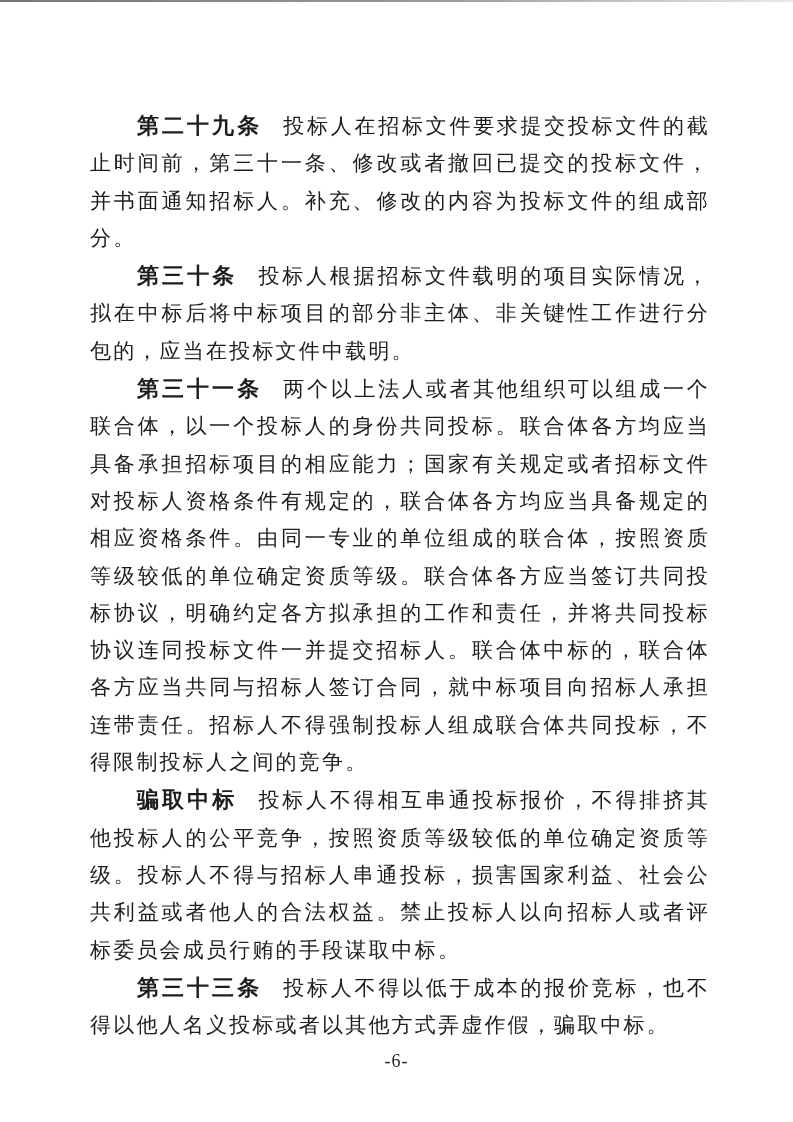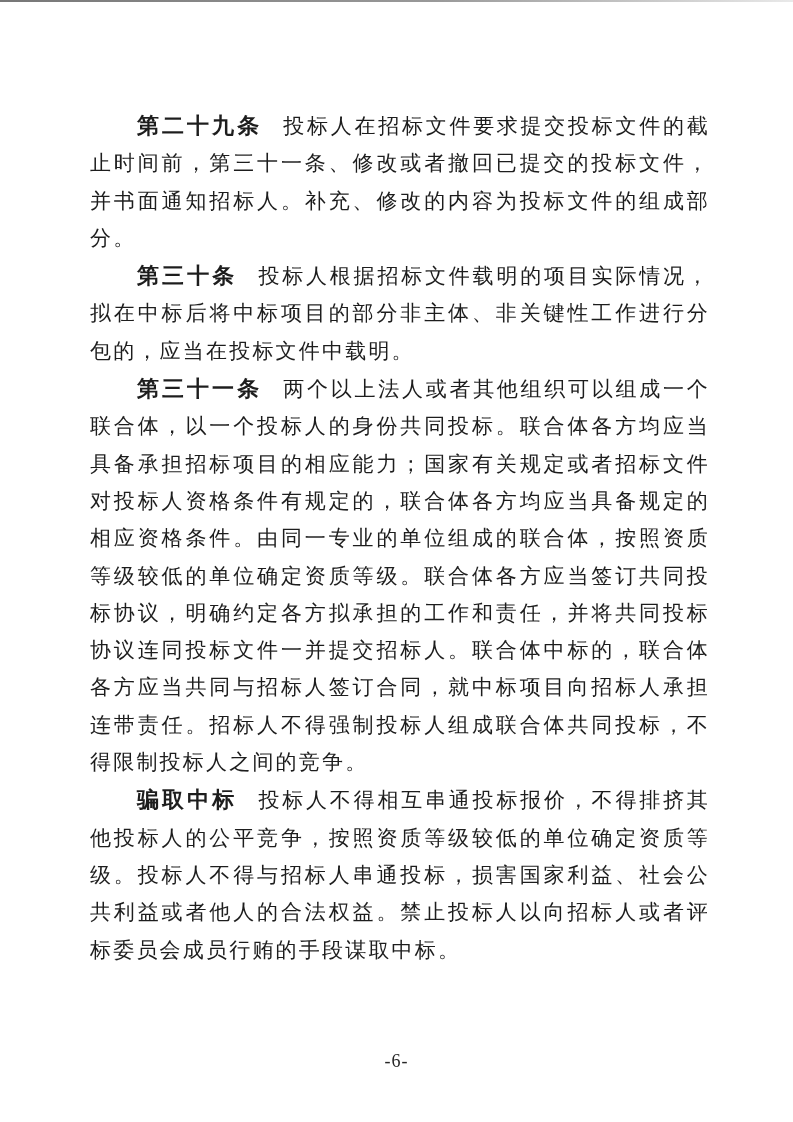--- a/index.html
+++ b/index.html
@@ -74,18 +74,19 @@
   <div class="content">
 
     <p class="para"><span class="art">第二十九条</span><span>投标人在招标文件要求提交投标文件的截止时间前，第三十一条、修改或者撤回已提交的投标文件，并书面通知招标人。补充、修改的内容为投标文件的组成部分。</span></p>
 
     <p class="para"><span class="art">第三十条</span><span>投标人根据招标文件载明的项目实际情况，拟在中标后将中标项目的部分非主体、非关键性工作进行分包的，应当在投标文件中载明。</span></p>
 
     <p class="para"><span class="art">第三十一条</span><span>两个以上法人或者其他组织可以组成一个联合体，以一个投标人的身份共同投标。联合体各方均应当具备承担招标项目的相应能力；国家有关规定或者招标文件对投标人资格条件有规定的，联合体各方均应当具备规定的相应资格条件。由同一专业的单位组成的联合体，按照资质等级较低的单位确定资质等级。联合体各方应当签订共同投标协议，明确约定各方拟承担的工作和责任，并将共同投标协议连同投标文件一并提交招标人。联合体中标的，联合体各方应当共同与招标人签订合同，就中标项目向招标人承担连带责任。招标人不得强制投标人组成联合体共同投标，不得限制投标人之间的竞争。</span></p>
 
     <p class="para"><span class="art">骗取中标</span><span>投标人不得相互串通投标报价，不得排挤其他投标人的公平竞争，按照资质等级较低的单位确定资质等级。投标人不得与招标人串通投标，损害国家利益、社会公共利益或者他人的合法权益。禁止投标人以向招标人或者评标委员会成员行贿的手段谋取中标。</span></p>
 
+    <p class="para"><span class="art">第三十三条</span><span>投标人不得以低于成本的报价竞标，也不得以他人名义投标或者以其他方式弄虚作假，骗取中标。</span></p>
 
   </div>
 
   <div class="footer">-6-</div>
 
 </div>
 
 </body></html>

